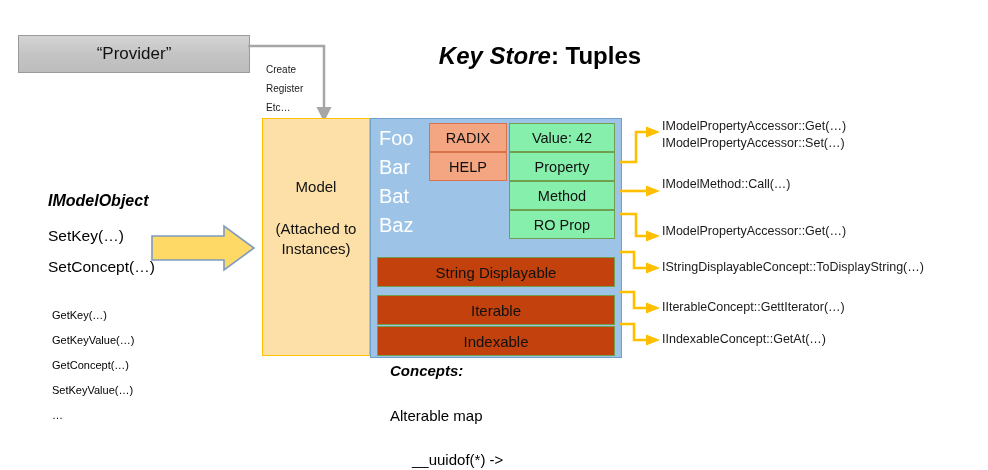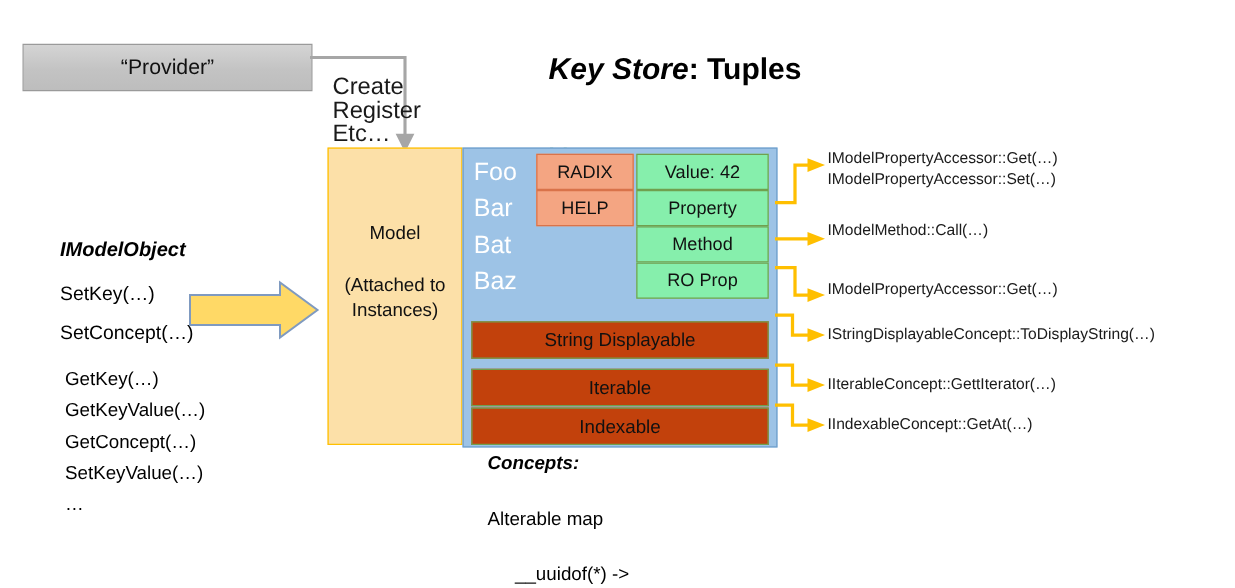--- a/index.html
+++ b/index.html
@@ -29,21 +29,21 @@
     border: 1px solid #9a9a9a;
     display: flex; align-items: center; justify-content: center;
     font-size: 17px;
     color: #111;
     box-sizing: border-box;
   }
 
   
   #create-label {
     left: 266px; top: 60px;
-    font-size: 19px;
+    font-size: 10px;
     line-height: 19px;
     color: #1a1a1a;
     white-space: pre-line;
   }
 
   
   #gray-connector { left: 246px; top: 44px; }
 
   
   #title {
@@ -151,22 +151,22 @@
     font-weight: bold;
     font-style: italic;
   }
   #api-list-a {
     left: 48px; top: 220px;
     font-size: 15.5px;
     line-height: 31px;
     white-space: pre-line;
   }
   #api-list-b {
-    left: 52px; top: 291px;
-    font-size: 15px;
+    left: 52px; top: 303px;
+    font-size: 11px;
     line-height: 25px;
     white-space: pre-line;
   }
 
   
   #concepts-title {
     left: 390px; top: 362px;
     font-size: 15px;
     font-weight: bold;
     font-style: italic;

